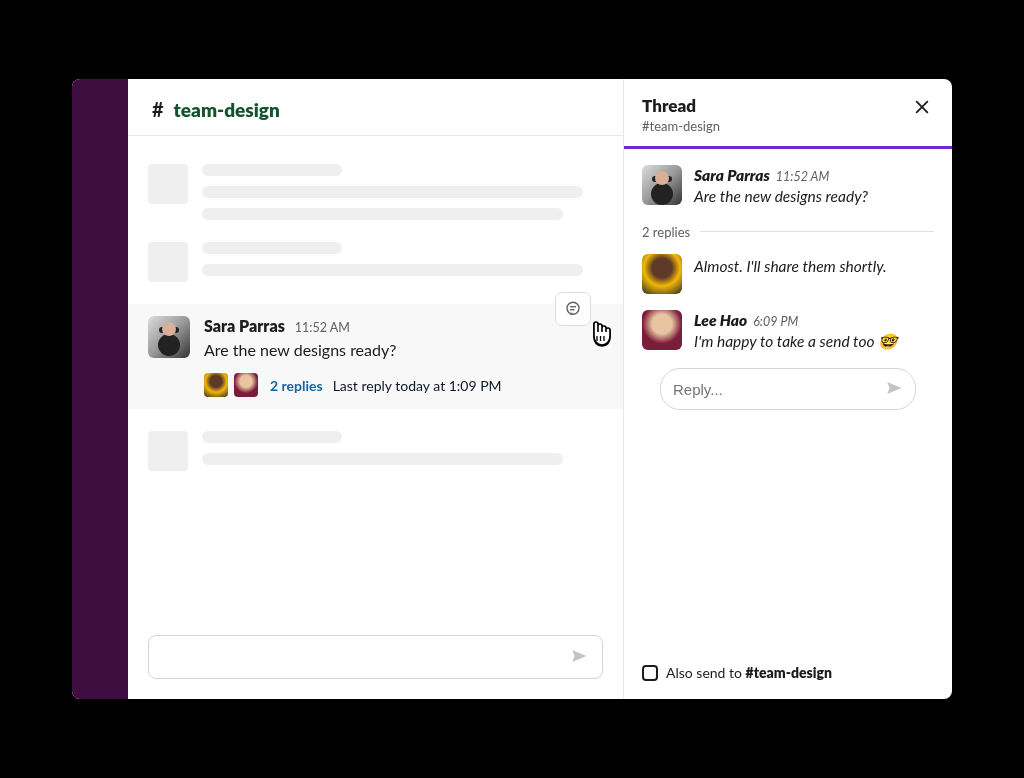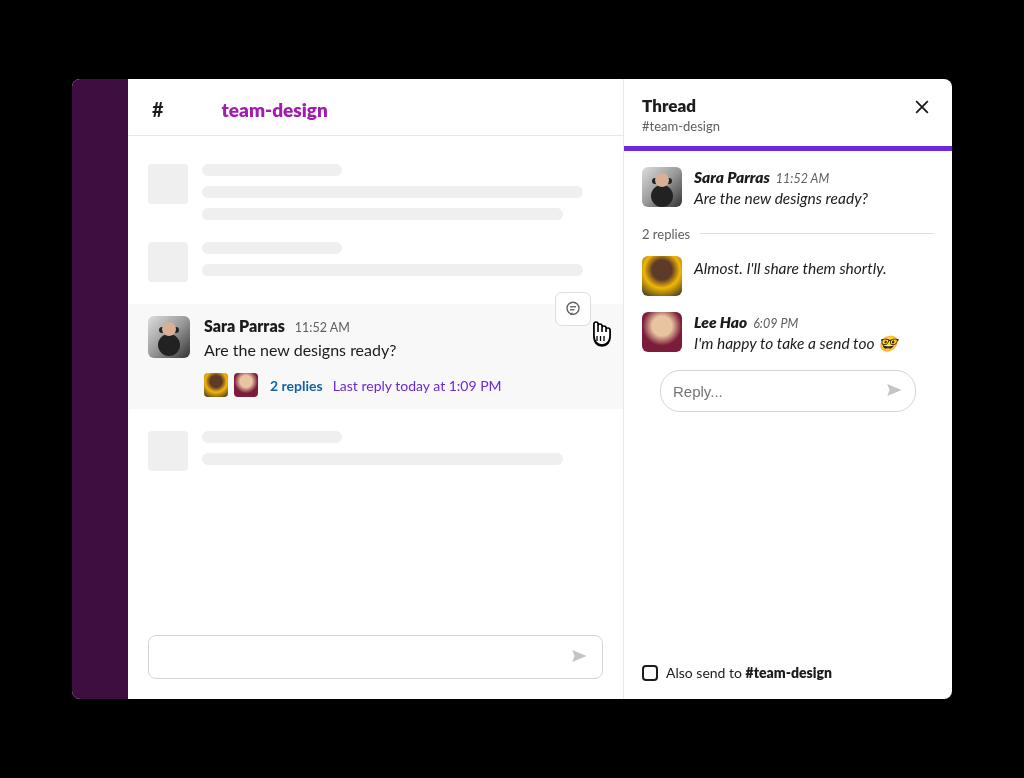--- a/index.html
+++ b/index.html
@@ -16,21 +16,21 @@
     display: flex; overflow: hidden;
     position: relative;
   }
   .sidebar-stripe { width: 56px; background: #3f0e40; flex-shrink: 0; }
   .main { flex: 1; display: flex; flex-direction: column; border-right: 1px solid #e8e8e8; min-width: 0; }
   .thread-pane { width: 328px; flex-shrink: 0; display: flex; flex-direction: column; }
 
   
   .main-header { padding: 18px 24px 14px 24px; border-bottom: 1px solid #e8e8e8; display: flex; align-items: center; gap: 10px; }
   .hash { font-size: 20px; font-weight: 700; color: #1d1c1d; }
-  .channel-name { font-size: 19px; font-weight: 800; color: #a21caf; margin-left: 48px; }
+  .channel-name { font-size: 19px; font-weight: 800; color: #14532d; }
 
   
   .messages { flex: 1; padding: 28px 20px 12px 20px; overflow: hidden; }
   .skel-row { display: flex; gap: 14px; margin-bottom: 22px; }
   .skel-avatar { width: 40px; height: 40px; background: #efefef; border-radius: 4px; flex-shrink: 0; }
   .skel-lines { flex: 1; display: flex; flex-direction: column; gap: 10px; }
   .skel-line { height: 12px; background: #efefef; border-radius: 6px; }
   .skel-line.short { width: 35%; }
   .skel-line.med { width: 95%; }
   .skel-line.long { width: 90%; }
@@ -47,21 +47,21 @@
   .avatar.sm { width: 24px; height: 24px; border-radius: 4px; margin-right: 2px; }
   .msg-body { flex: 1; min-width: 0; }
   .msg-head { display: flex; align-items: baseline; gap: 10px; }
   .msg-user { font-weight: 800; font-size: 16px; color: #1d1c1d; }
   .msg-time { font-size: 12.5px; color: #616061; }
   .msg-text { font-size: 16px; color: #1d1c1d; margin-top: 3px; line-height: 1.45; }
 
   .thread-summary { display: flex; align-items: center; gap: 10px; margin-top: 12px; padding-left: 0; }
   .thread-avatars { display: flex; gap: 4px; }
   .replies-link { color: #1264a3; font-weight: 700; font-size: 14px; cursor: pointer; }
-  .last-reply { color: #6d28d9; font-size: 14px; }
+  .last-reply { color: #0f172a; font-size: 14px; }
 
   .hover-action {
     position: absolute; top: -12px; right: 32px;
     width: 36px; height: 34px; background: #fff;
     border: 1px solid #ddd; border-radius: 7px;
     display: flex; align-items: center; justify-content: center;
   }
   .cursor-hand {
     position: absolute; top: 14px; right: 8px; pointer-events: none;
     font-size: 30px; filter: drop-shadow(0 1px 0 #000);
@@ -72,21 +72,21 @@
   .composer {
     border: 1px solid #d4d4d4; border-radius: 8px;
     height: 44px; display: flex; align-items: center; padding: 0 14px;
   }
   .composer input {
     flex: 1; border: none; outline: none; font-size: 15px; color: #616061; background: transparent;
   }
   .send-icon { color: #c4c4c4; }
 
   
-  .thread-header { padding: 16px 18px 12px 18px; border-bottom: 5px solid #6d28d9; display: flex; align-items: flex-start; justify-content: space-between; }
+  .thread-header { padding: 16px 18px 12px 18px; border-bottom: 3px solid #6d28d9; display: flex; align-items: flex-start; justify-content: space-between; }
   .thread-title-wrap { display: flex; flex-direction: column; gap: 2px; }
   .thread-title { font-weight: 800; font-size: 17px; color: #1d1c1d; }
   .thread-sub { font-size: 13px; color: #616061; }
   .close-btn { cursor: pointer; color: #333; padding: 2px; }
 
   .thread-body { flex: 1; padding: 16px 18px 10px 18px; overflow: auto; }
   .t-msg { display: flex; gap: 12px; margin-bottom: 16px; font-style: italic; }
   .t-msg .avatar { width: 40px; height: 40px; }
   .t-user { font-weight: 800; font-size: 15.5px; color: #1d1c1d; }
   .t-time { font-size: 12.5px; color: #616061; margin-left: 6px; }

